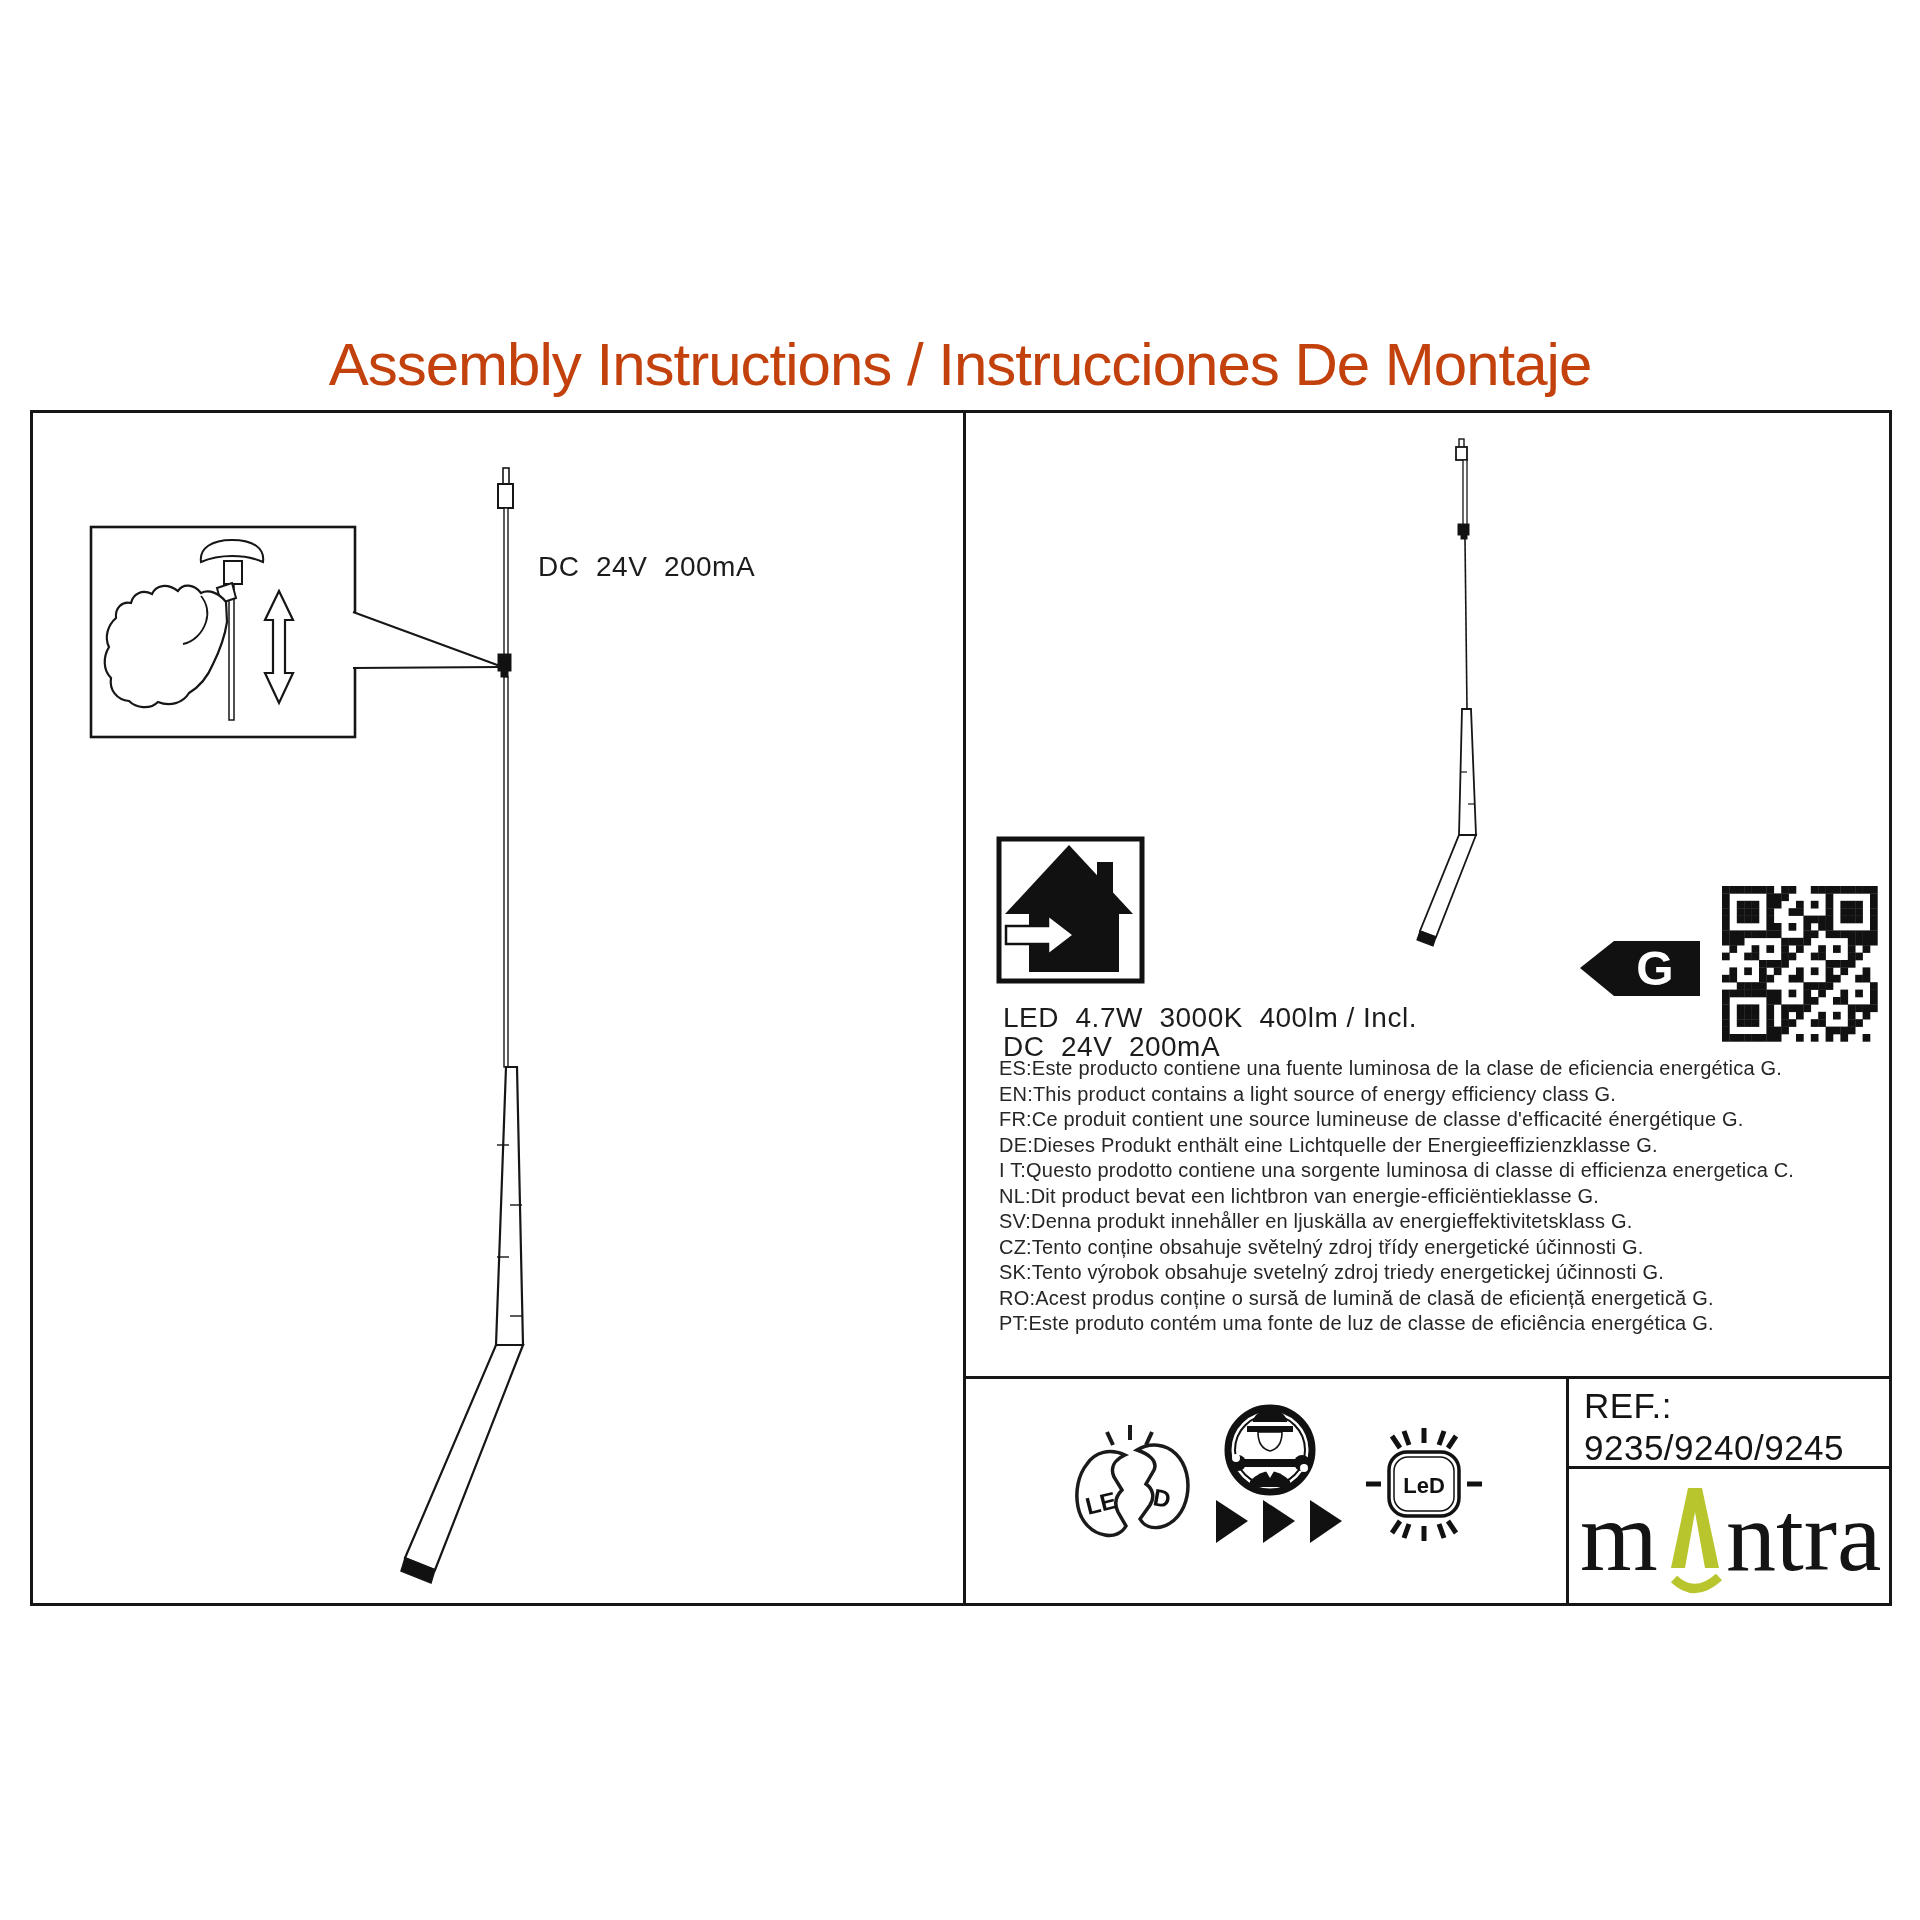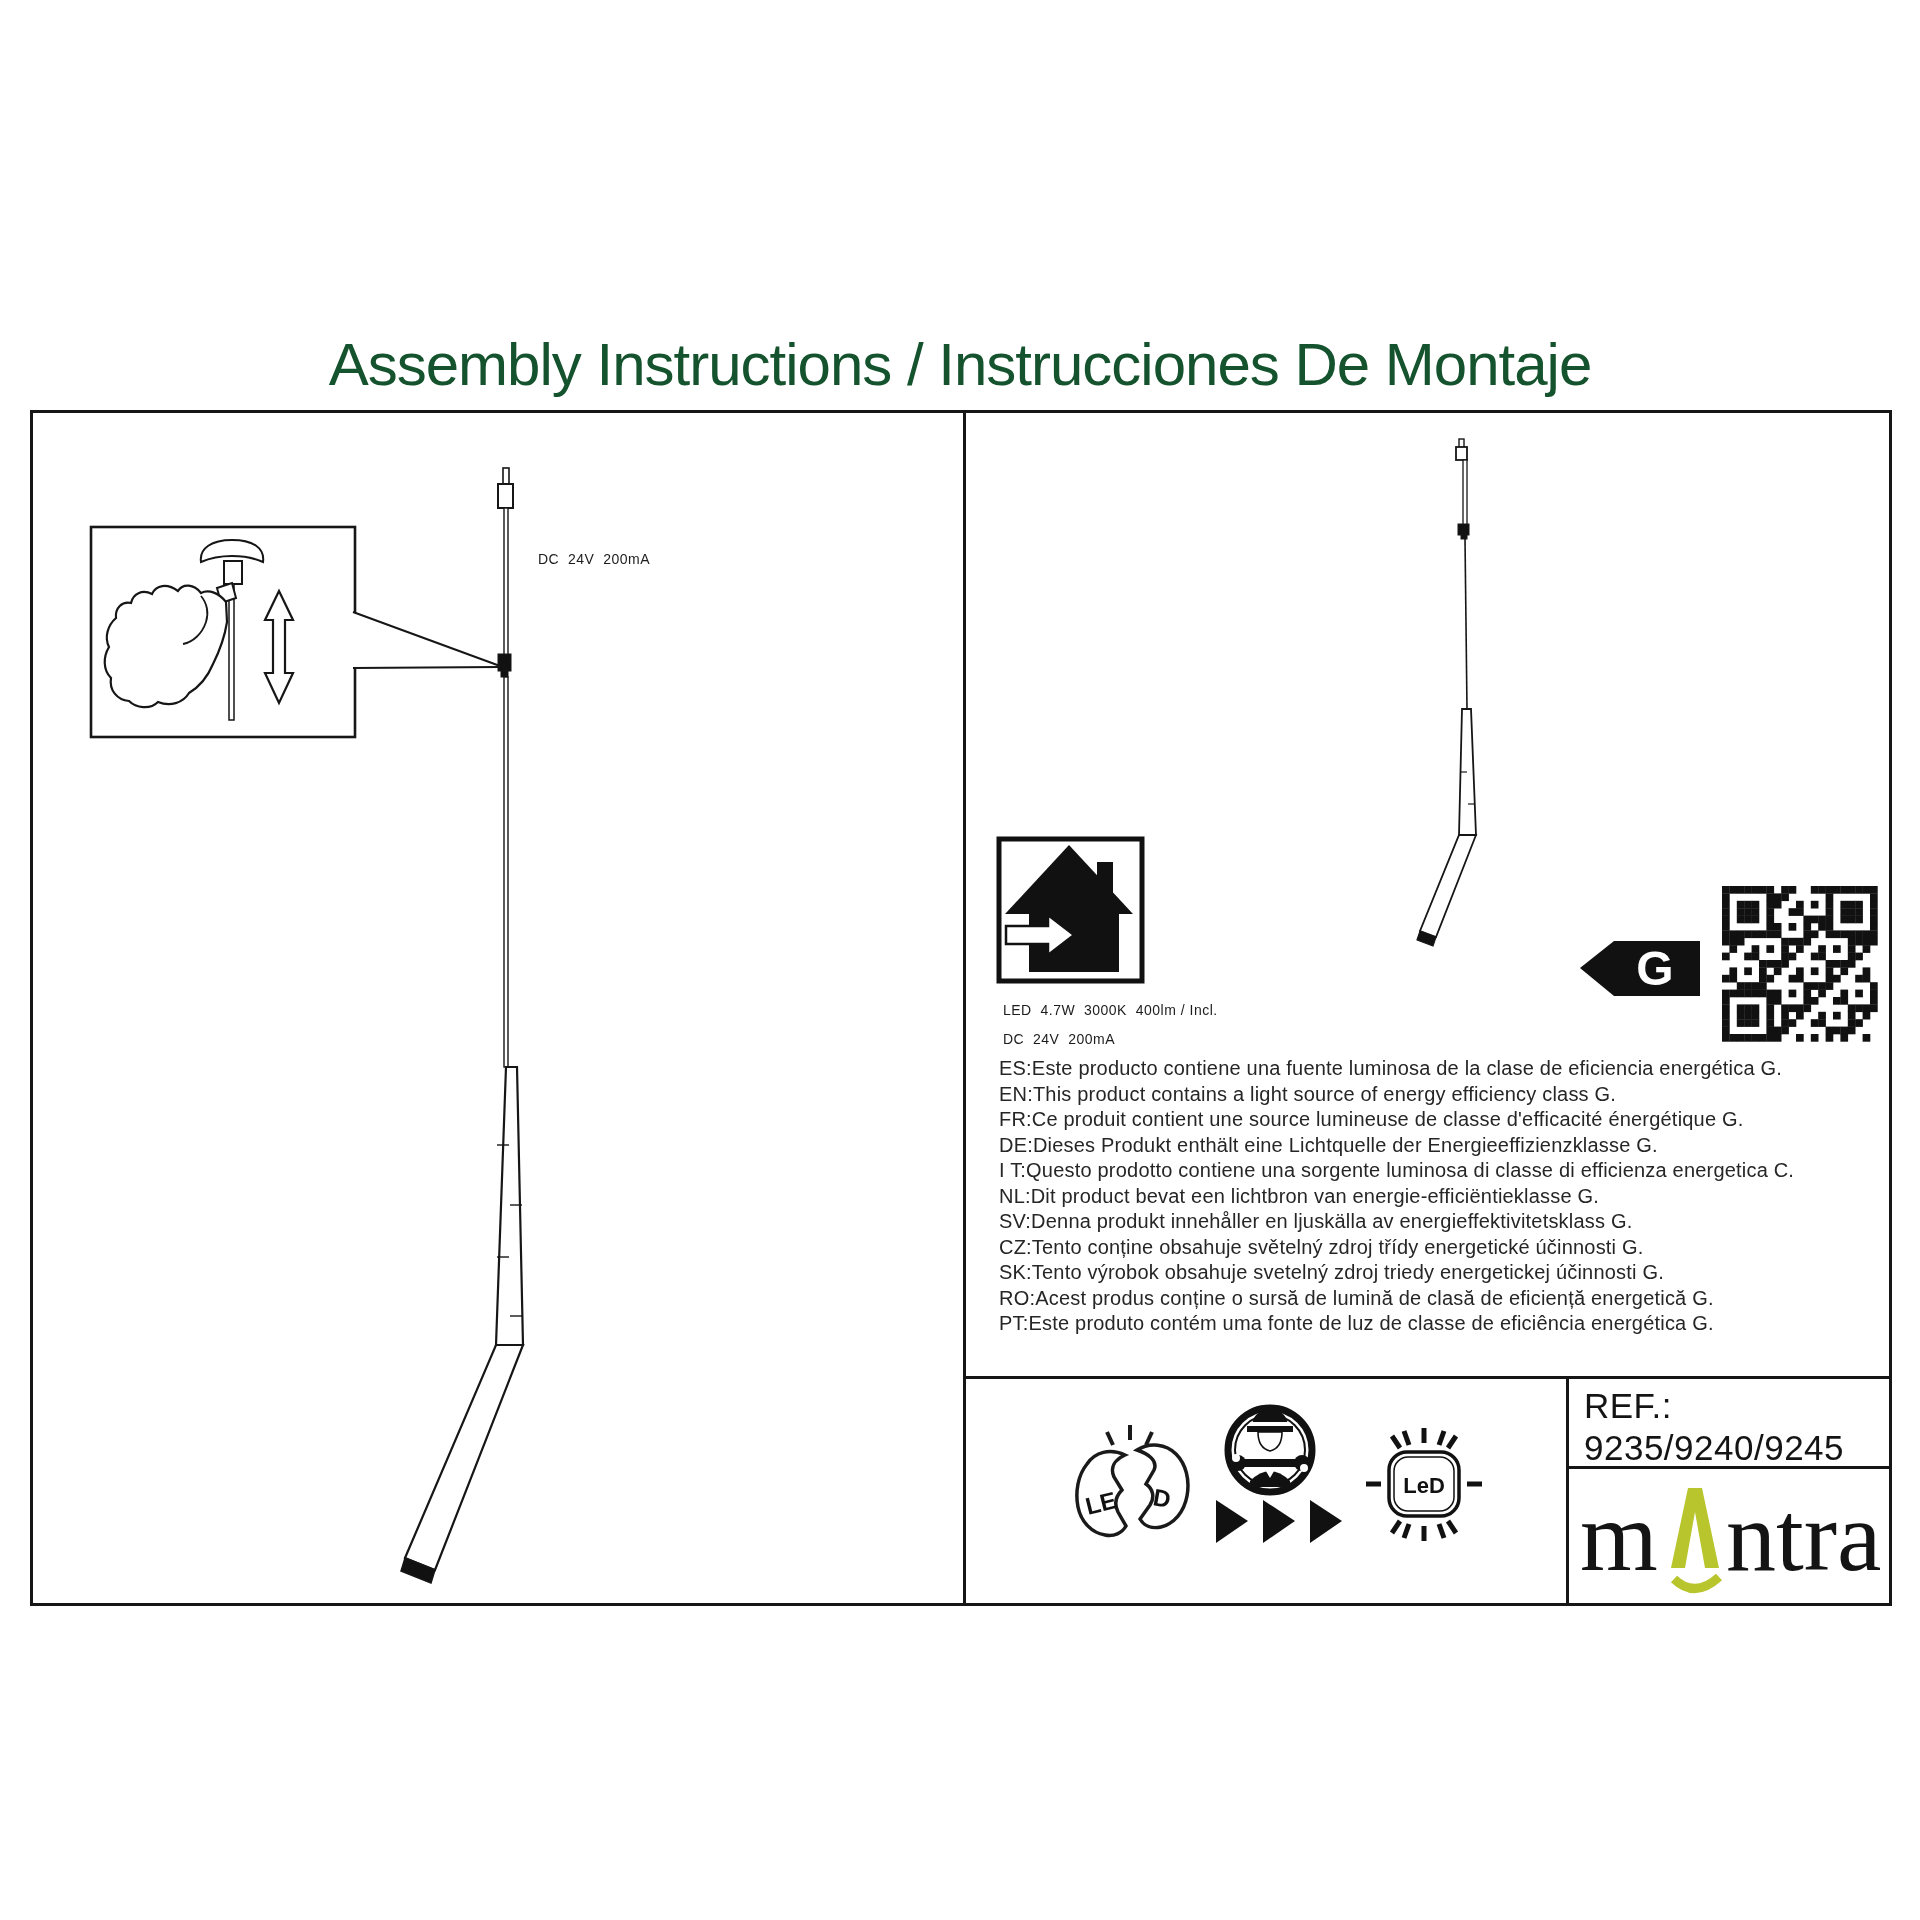--- a/index.html
+++ b/index.html
@@ -1,25 +1,25 @@
 <!DOCTYPE html>
 <html><head>
 <meta charset="utf-8">
 <style>
   html,body{margin:0;padding:0;background:#ffffff;}
   #page{position:relative;width:1920px;height:1920px;background:#fff;overflow:hidden;
         font-family:"Liberation Sans",sans-serif;color:#161616;}
   .abs{position:absolute;}
   .txt{position:absolute;white-space:pre;color:#2a2a2a;}
   #title{top:330px;left:0;width:1920px;text-align:center;font-size:60px;
-         letter-spacing:-1px;color:#14532d;}
+         letter-spacing:-1px;color:#c2410c;}
   .frame{position:absolute;background:#161616;}
   #outer-box{position:absolute;left:30px;top:410px;width:1862px;height:1196px;
              border:3px solid #161616;box-sizing:border-box;background:transparent;}
-  .spec{font-size:14px;letter-spacing:.5px;color:#1c1c1c;}
+  .spec{font-size:28px;letter-spacing:.5px;color:#1c1c1c;}
   .lang{font-size:20px;letter-spacing:.2px;color:#262626;}
   #ref-label,#ref-numbers{font-size:35px;color:#141414;letter-spacing:.5px;}
   svg text{font-family:"Liberation Sans",sans-serif;}
   .serif{font-family:"Liberation Serif","DejaVu Serif",serif;}
 </style>
 </head>
 <body>
 
 <div id="page">
 

